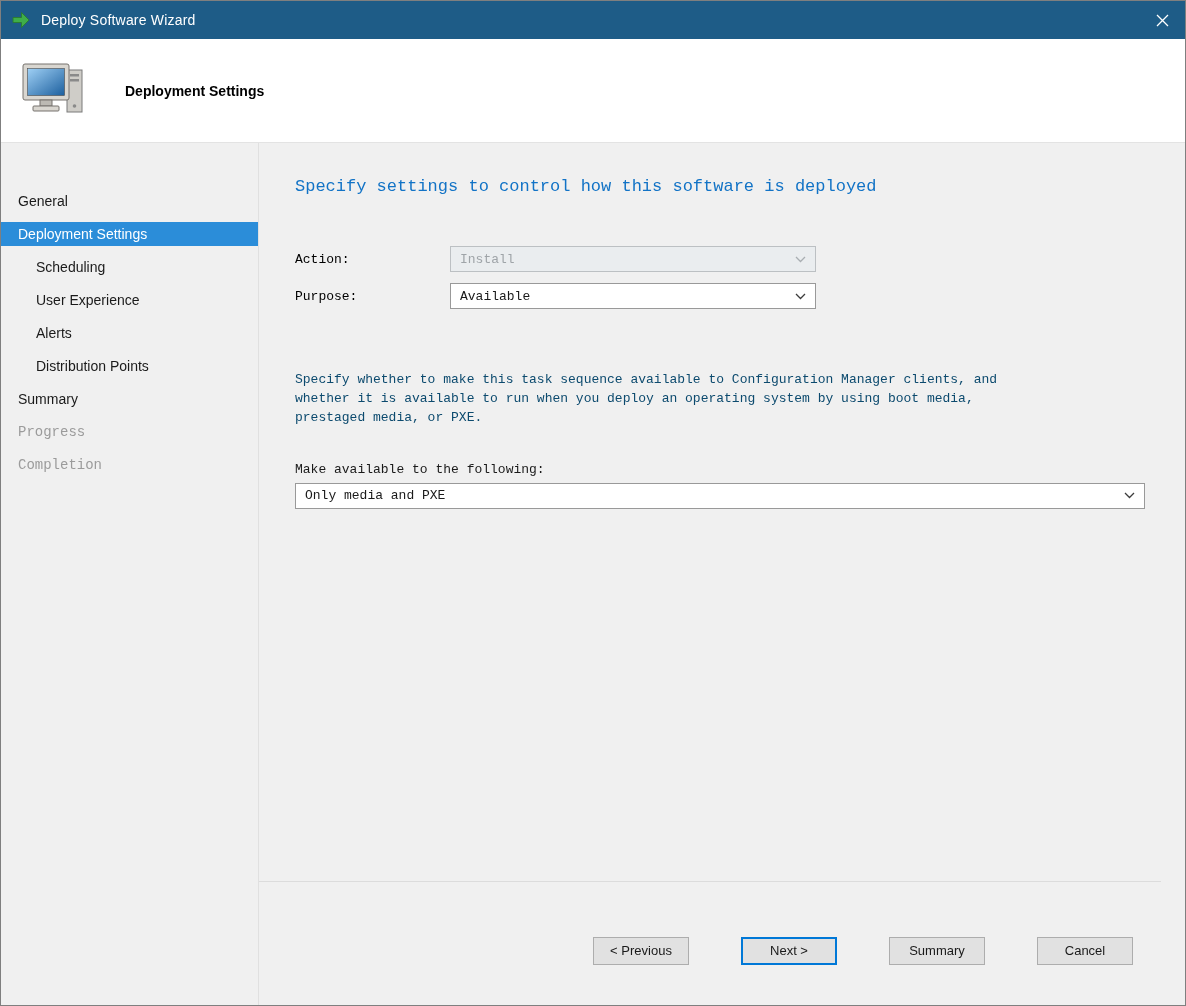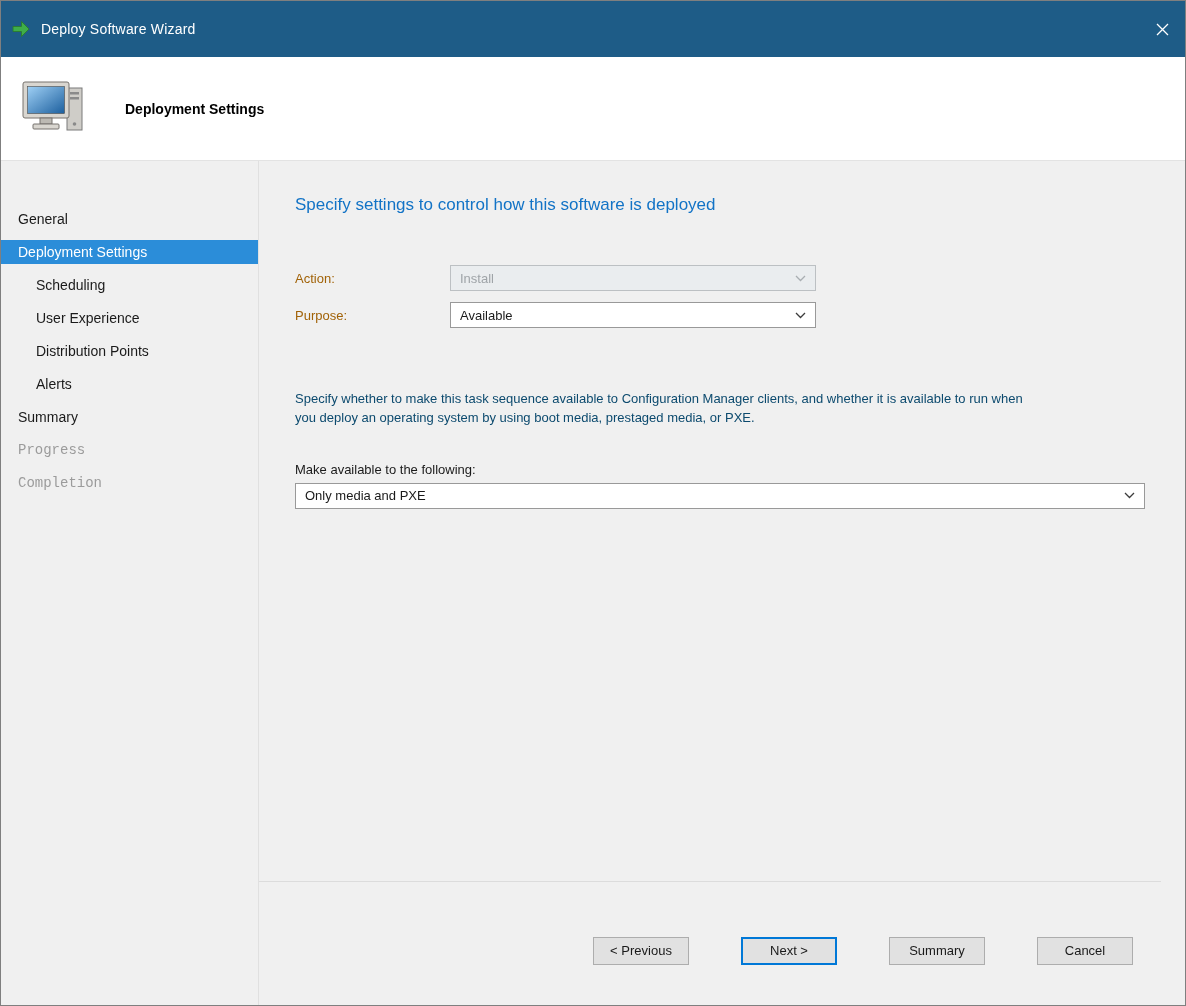--- a/index.html
+++ b/index.html
@@ -7,21 +7,21 @@
   body { font-family:"Liberation Sans", sans-serif; background:#ffffff; }
 
   .window {
     position:relative; width:1186px; height:1006px;
     border:1px solid #7f7f7f; background:#f0f0f0;
     display:flex; flex-direction:column; overflow:hidden;
   }
 
   
   .titlebar {
-    height:56px; background:#1e5c87; color:#ffffff;
+    height:38px; background:#1e5c87; color:#ffffff;
     display:flex; align-items:center; flex:0 0 auto;
     padding-left:10px;
   }
   .app-icon { width:20px; height:20px; margin-right:10px; display:inline-flex; }
   .titlebar-title { font-size:14px; flex:1; letter-spacing:0.2px; }
   .close-btn {
     width:46px; height:38px; display:flex; align-items:center; justify-content:center;
     cursor:pointer;
   }
 
@@ -43,28 +43,28 @@
   .nav-item {
     font-size:14px; line-height:22px; padding:1px 4px 1px 17px;
     margin-bottom:9px; color:#1a1a1a; cursor:pointer; white-space:nowrap;
   }
   .nav-item.level1 { padding-left:35px; }
   .nav-item.selected { background:#2b8dd9; color:#ffffff; }
   .nav-item.disabled { color:#9b9b9b; cursor:default;font-family:Liberation Mono, monospace; }
 
   .main { flex:1; display:flex; flex-direction:column; min-width:0; }
 
-  .content { flex:1; padding:34px 40px 0 36px; }
+  .content { flex:1; padding:34px 40px 0 36px;font-family:Liberation Mono, monospace; }
 
   .heading {
     color:#1273c6; font-size:17px; font-weight:400; margin-bottom:50px;
   }
 
   .form-row { display:flex; align-items:center; margin-bottom:11px; }
-  .form-label { width:136px; font-size:13px; color:#a16207; flex:0 0 auto; }
+  .form-label { width:136px; font-size:13px; color:#000000; flex:0 0 auto; }
 
   .select {
     height:26px; border:1px solid #999999; background:#ffffff;
     display:flex; align-items:center; justify-content:space-between;
     padding:0 9px; font-size:13px; color:#1a1a1a; cursor:pointer;
   }
   .select.w-mid { width:366px;margin-left:19px; }
   .select.full { width:100%; }
   .select.disabled {
     background:#eaedef; color:#9fa4a8; border-color:#bcc0c3; cursor:default;
@@ -136,22 +136,22 @@
     <span class="header-title">Deployment Settings</span>
   </div>
 
   <div class="body">
 
     <div class="sidebar">
       <div class="nav-item">General</div>
       <div class="nav-item selected">Deployment Settings</div>
       <div class="nav-item level1">Scheduling</div>
       <div class="nav-item level1">User Experience</div>
+      <div class="nav-item level1">Alerts</div>
       <div class="nav-item level1">Distribution Points</div>
-      <div class="nav-item level1">Alerts</div>
       <div class="nav-item">Summary</div>
       <div class="nav-item disabled">Progress</div>
       <div class="nav-item disabled">Completion</div>
     </div>
 
     <div class="main">
 
       <div class="content">
 
         <div class="heading">Specify settings to control how this software is deployed</div>

